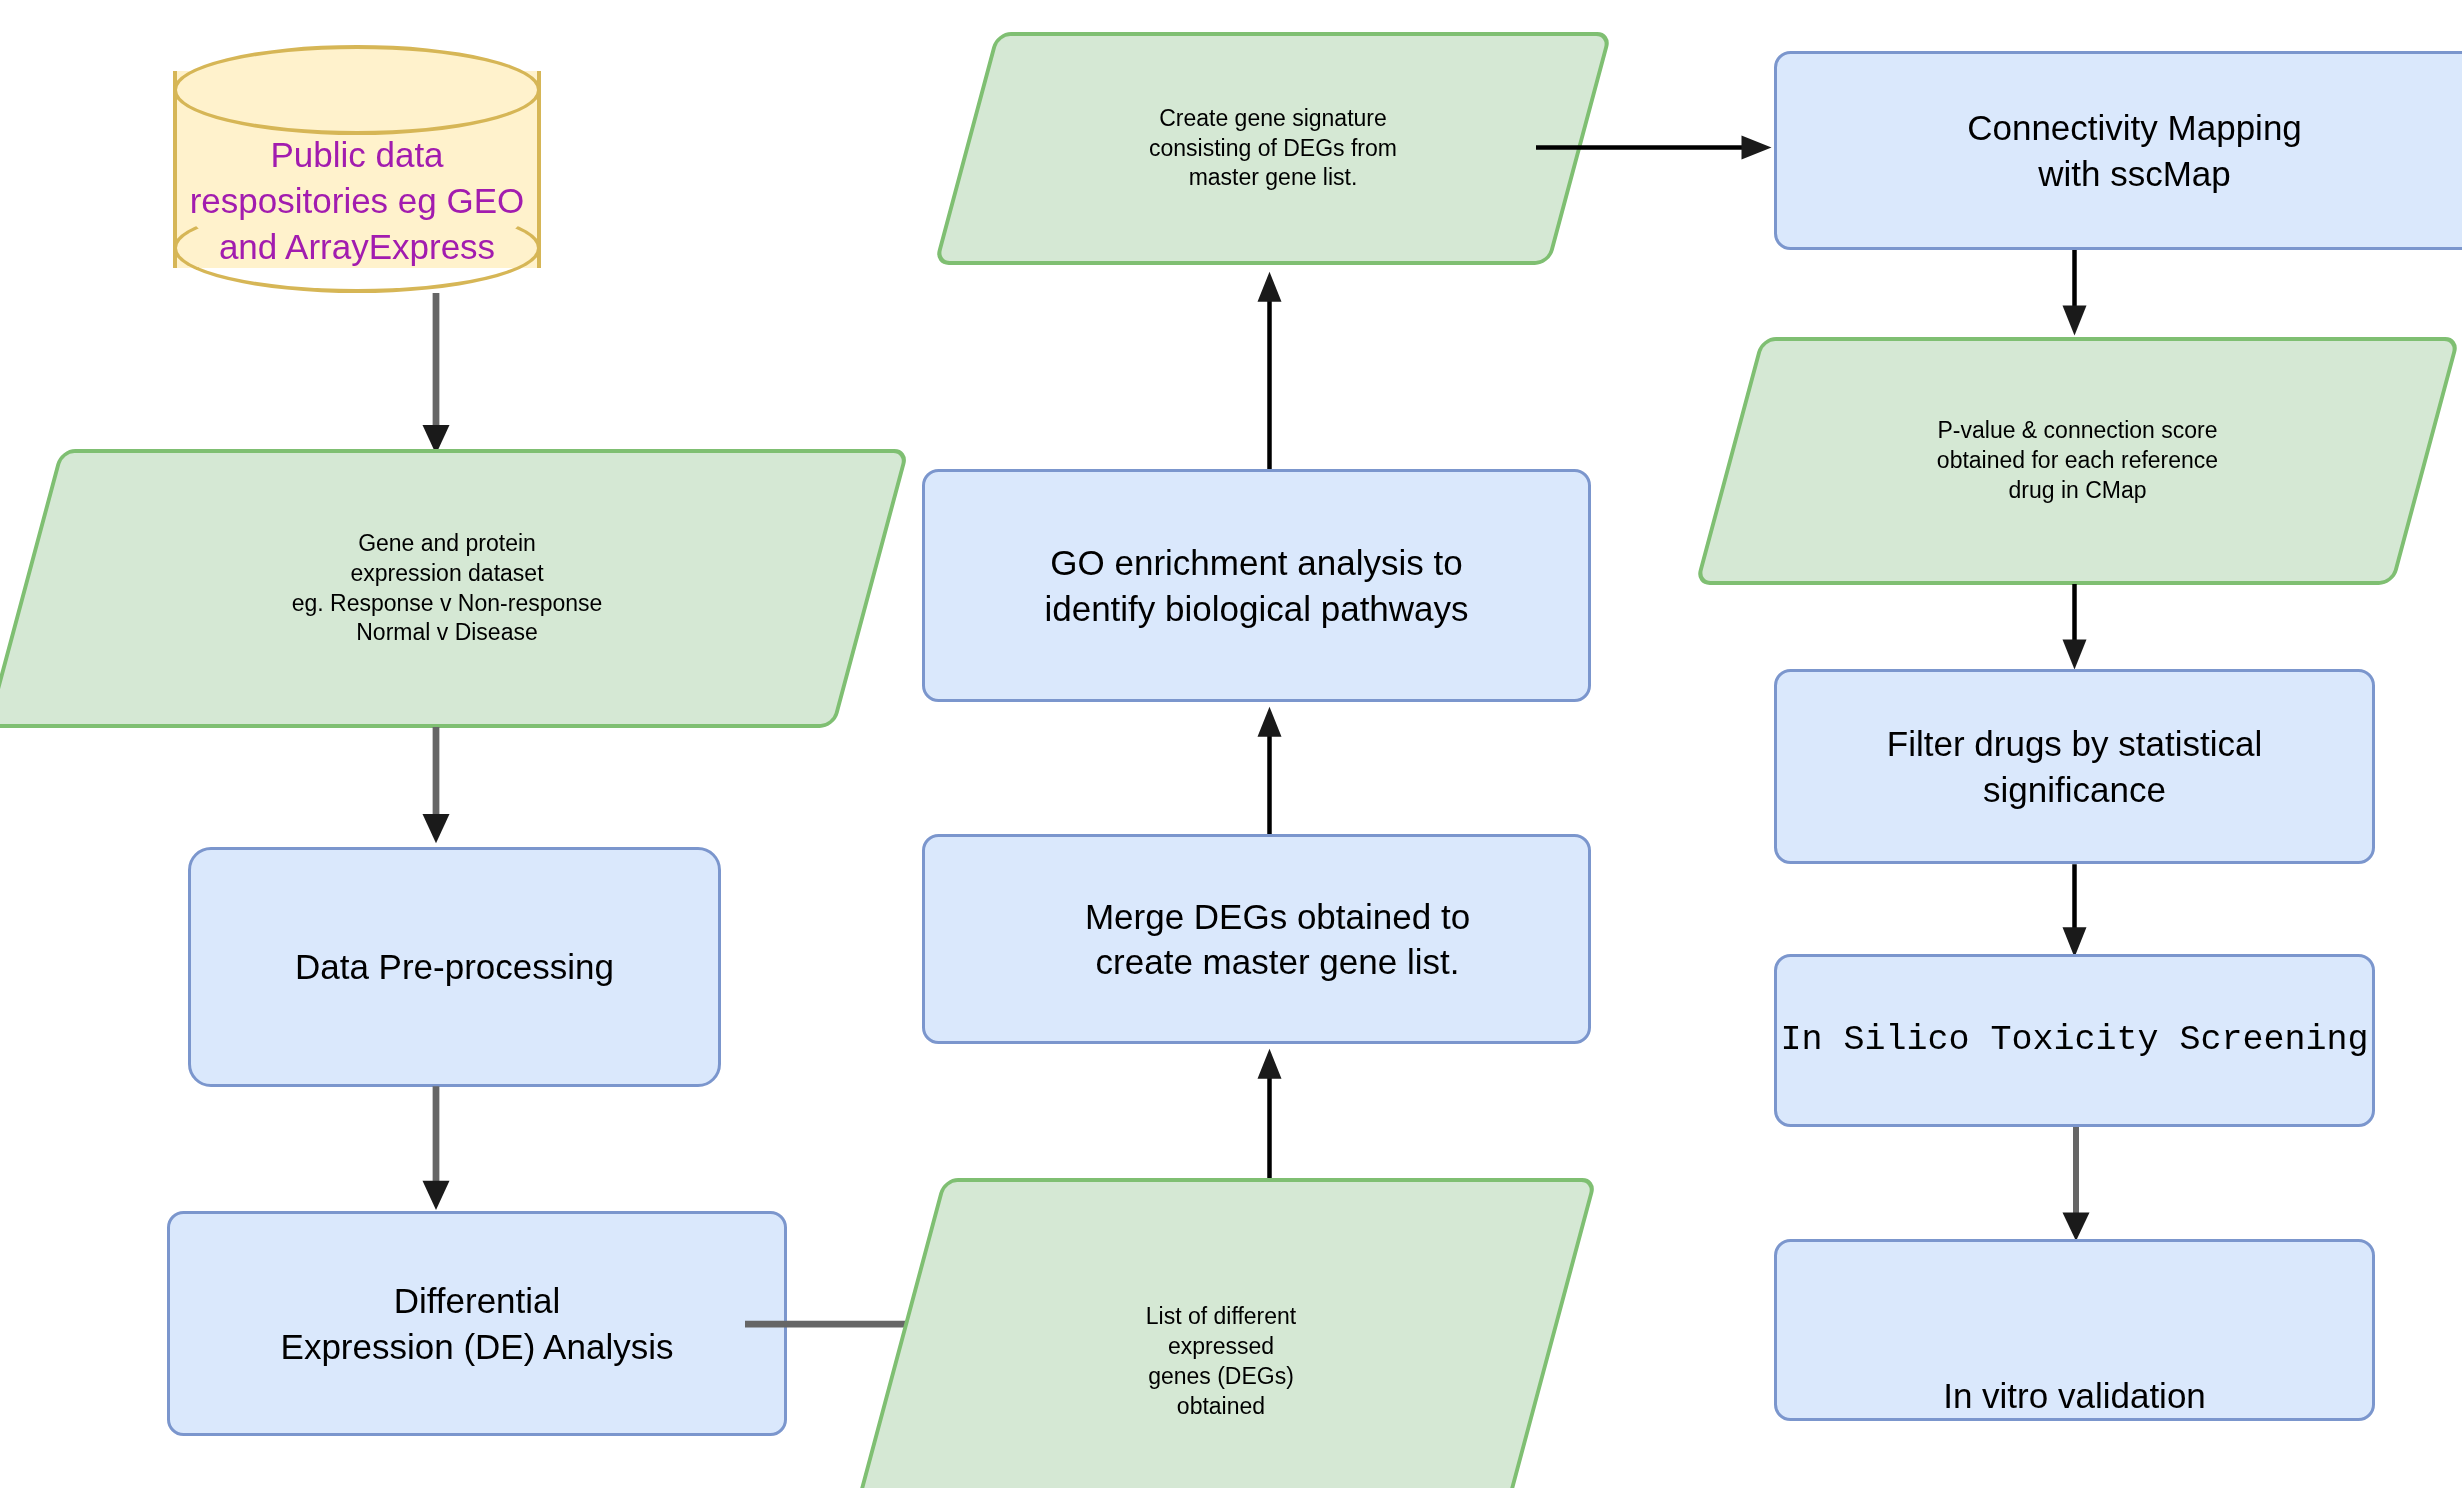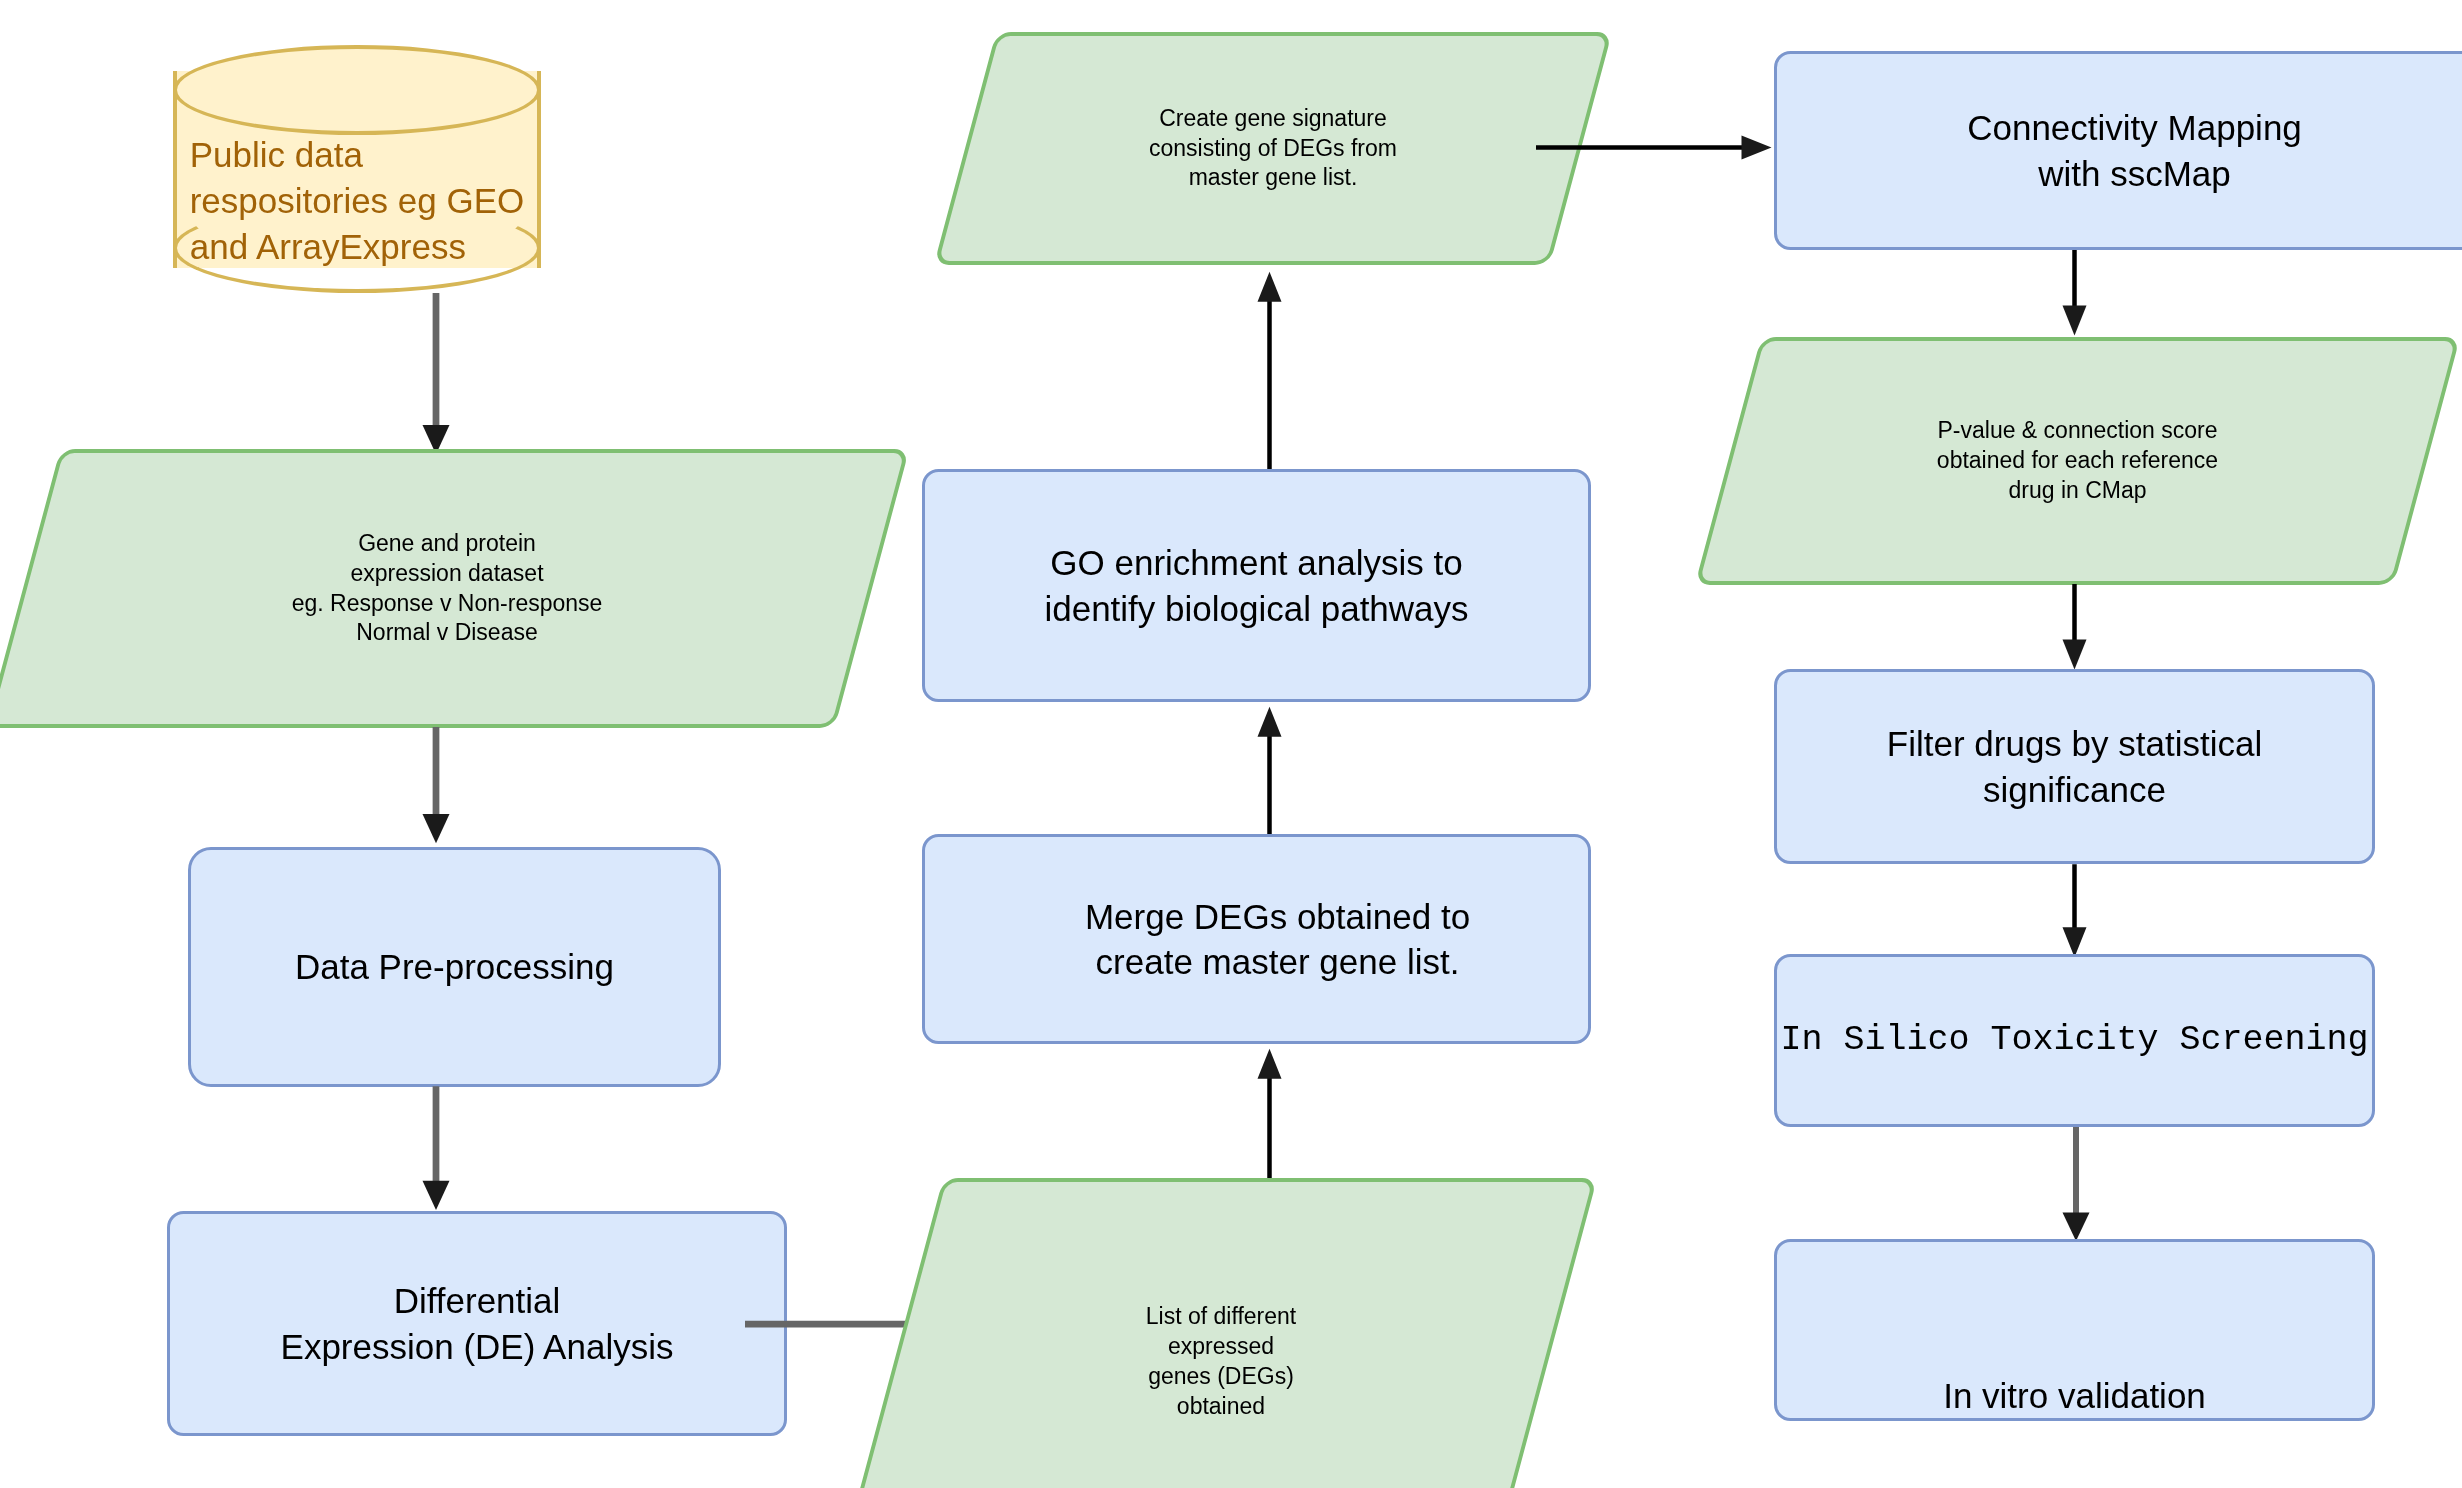--- a/index.html
+++ b/index.html
@@ -83,23 +83,23 @@
   }
   .cylWrap .capTop { top: 0; }
   .cylWrap .capBot { bottom: 0; background: transparent; border-top-color: transparent; }
   .cylWrap .lbl {
     position: absolute;
     left: 0; right: 0;
     top: 72px; bottom: 7.5px;
     display: flex;
     align-items: center;
     justify-content: center;
-    text-align: left;
+    text-align: center;
     white-space: pre-line;
-    color: #a16207;
+    color: #a21caf;
     font-size: 35px;
     line-height: 1.32;
   }
   
   .arrow { position: absolute; }
   .arrow svg { display: block; overflow: visible; }
 </style>
 </head>
 <body>
 

